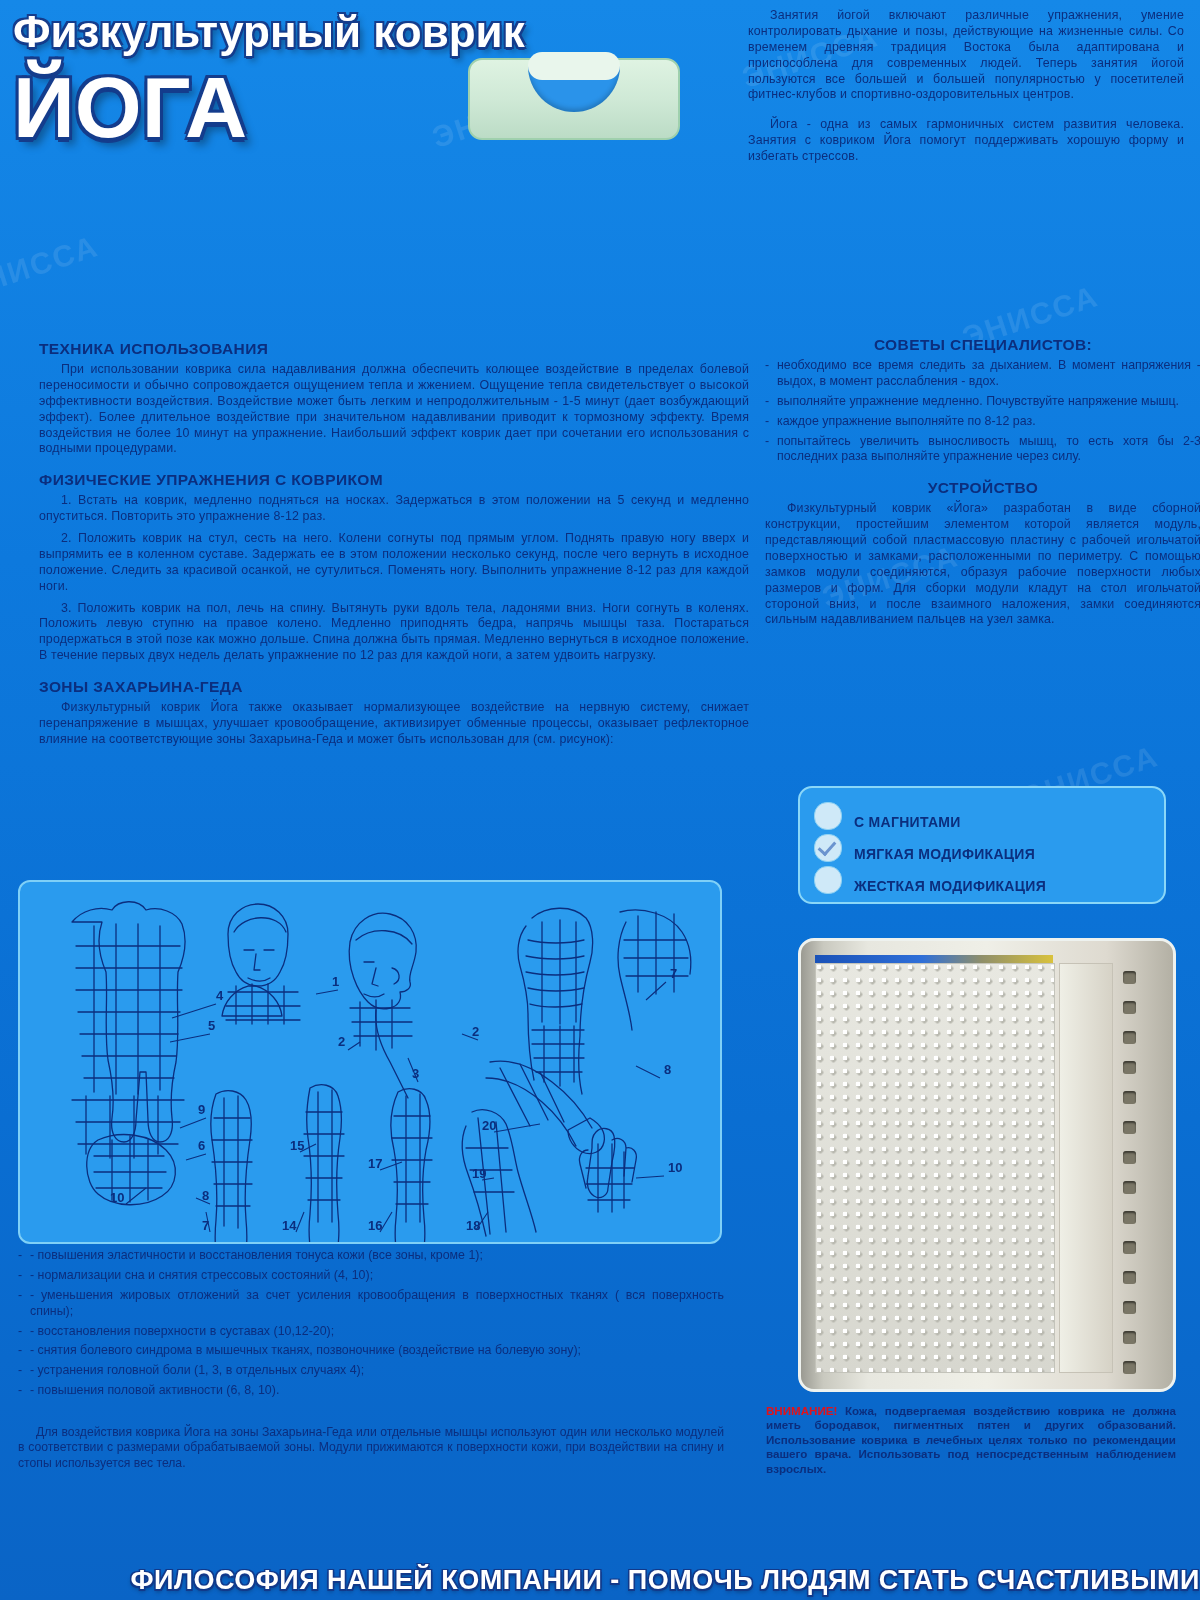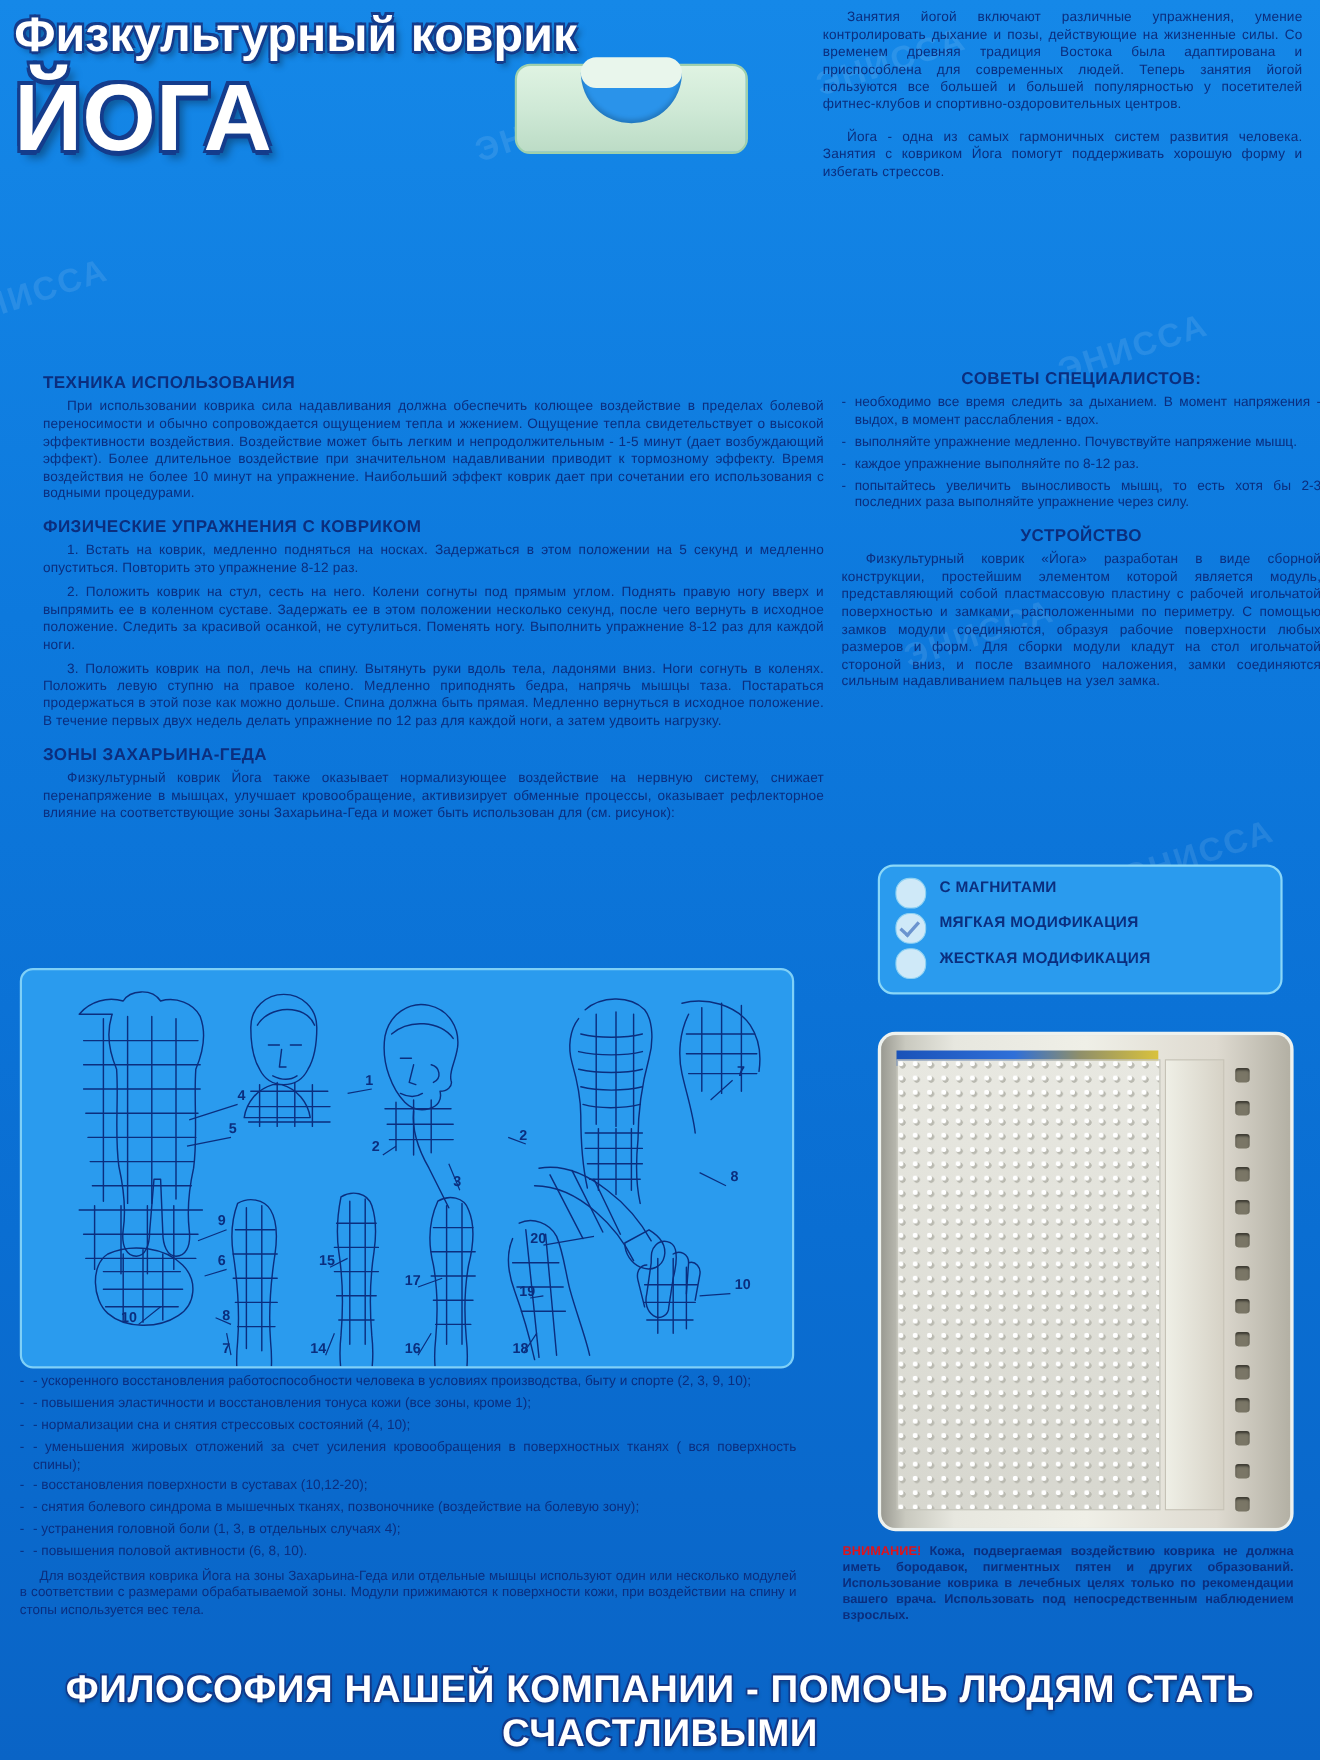--- a/index.html
+++ b/index.html
@@ -198,21 +198,21 @@
     width: 368px;
     height: 118px;
     background: #2a9bee;
     border: 2px solid #8ad7f8;
     border-radius: 14px;
     padding: 10px 0 0 0;
     box-sizing: border-box;
   }
   .opt-row {
     display: flex;
-    align-items: flex-start;
+    align-items: flex-end;
     height: 32px;
     padding-left: 14px;
   }
   .opt-box {
     width: 26px;
     height: 26px;
     border-radius: 13px;
     background: #cfe9f8;
     border: 1px solid #8fd2f3;
     margin-right: 12px;
@@ -316,22 +316,22 @@
   .warning .red {
     color: #e2121a;
   }
 
   
   .footer {
     position: absolute;
     left: 0;
     bottom: 4px;
     width: 1200px;
-    text-align: center;
-    font-size: 35px;
+    text-align: right;
+    font-size: 27px;
     font-weight: bold;
     color: #ffffff;
     letter-spacing: 0.5px;
     text-shadow: -1.5px -1.5px 0 #12398a, 1.5px -1.5px 0 #12398a, -1.5px 1.5px 0 #12398a, 1.5px 1.5px 0 #12398a, 0 3px 4px rgba(0,0,0,.35);
   }
 </style>
 </head>
 <body>
 
 <div id="page">
@@ -471,21 +471,20 @@
         <text x="648" y="290">10</text>
       </g>
       <g stroke="#0b2e7e" stroke-width="1.1" fill="none">
         <path d="M196 122 L152 136 M190 152 L150 160 M186 236 L160 246 M186 272 L166 278 M190 322 L176 316 M106 322 L126 306 M190 350 L186 330 M276 350 L284 330 M280 270 L296 262 M360 350 L372 330 M360 288 L382 280 M456 348 L468 330 M462 298 L474 296 M474 250 L520 242 M318 108 L296 112 M328 168 L340 160 M458 158 L442 152 M398 200 L388 176 M646 100 L626 118 M640 196 L616 184 M644 294 L616 296"></path>
       </g>
     </svg>
   </div>
 
   <div class="zones-list">
     <ul class="dash" style="margin-bottom:0">
-      <li>- ускоренного восстановления работоспособности человека в условиях производства, быту и спорте (2, 3, 9, 10);</li>
       <li>- повышения эластичности и восстановления тонуса кожи (все зоны, кроме 1);</li>
       <li>- нормализации сна и снятия стрессовых состояний (4, 10);</li>
       <li>- уменьшения жировых отложений за счет усиления кровообращения в поверхностных тканях ( вся поверхность спины);</li>
       <li>- восстановления поверхности в суставах (10,12-20);</li>
       <li>- снятия болевого синдрома в мышечных тканях, позвоночнике (воздействие на болевую зону);</li>
       <li>- устранения головной боли (1, 3, в отдельных случаях 4);</li>
       <li>- повышения половой активности (6, 8, 10).</li>
     </ul>
   </div>
 

